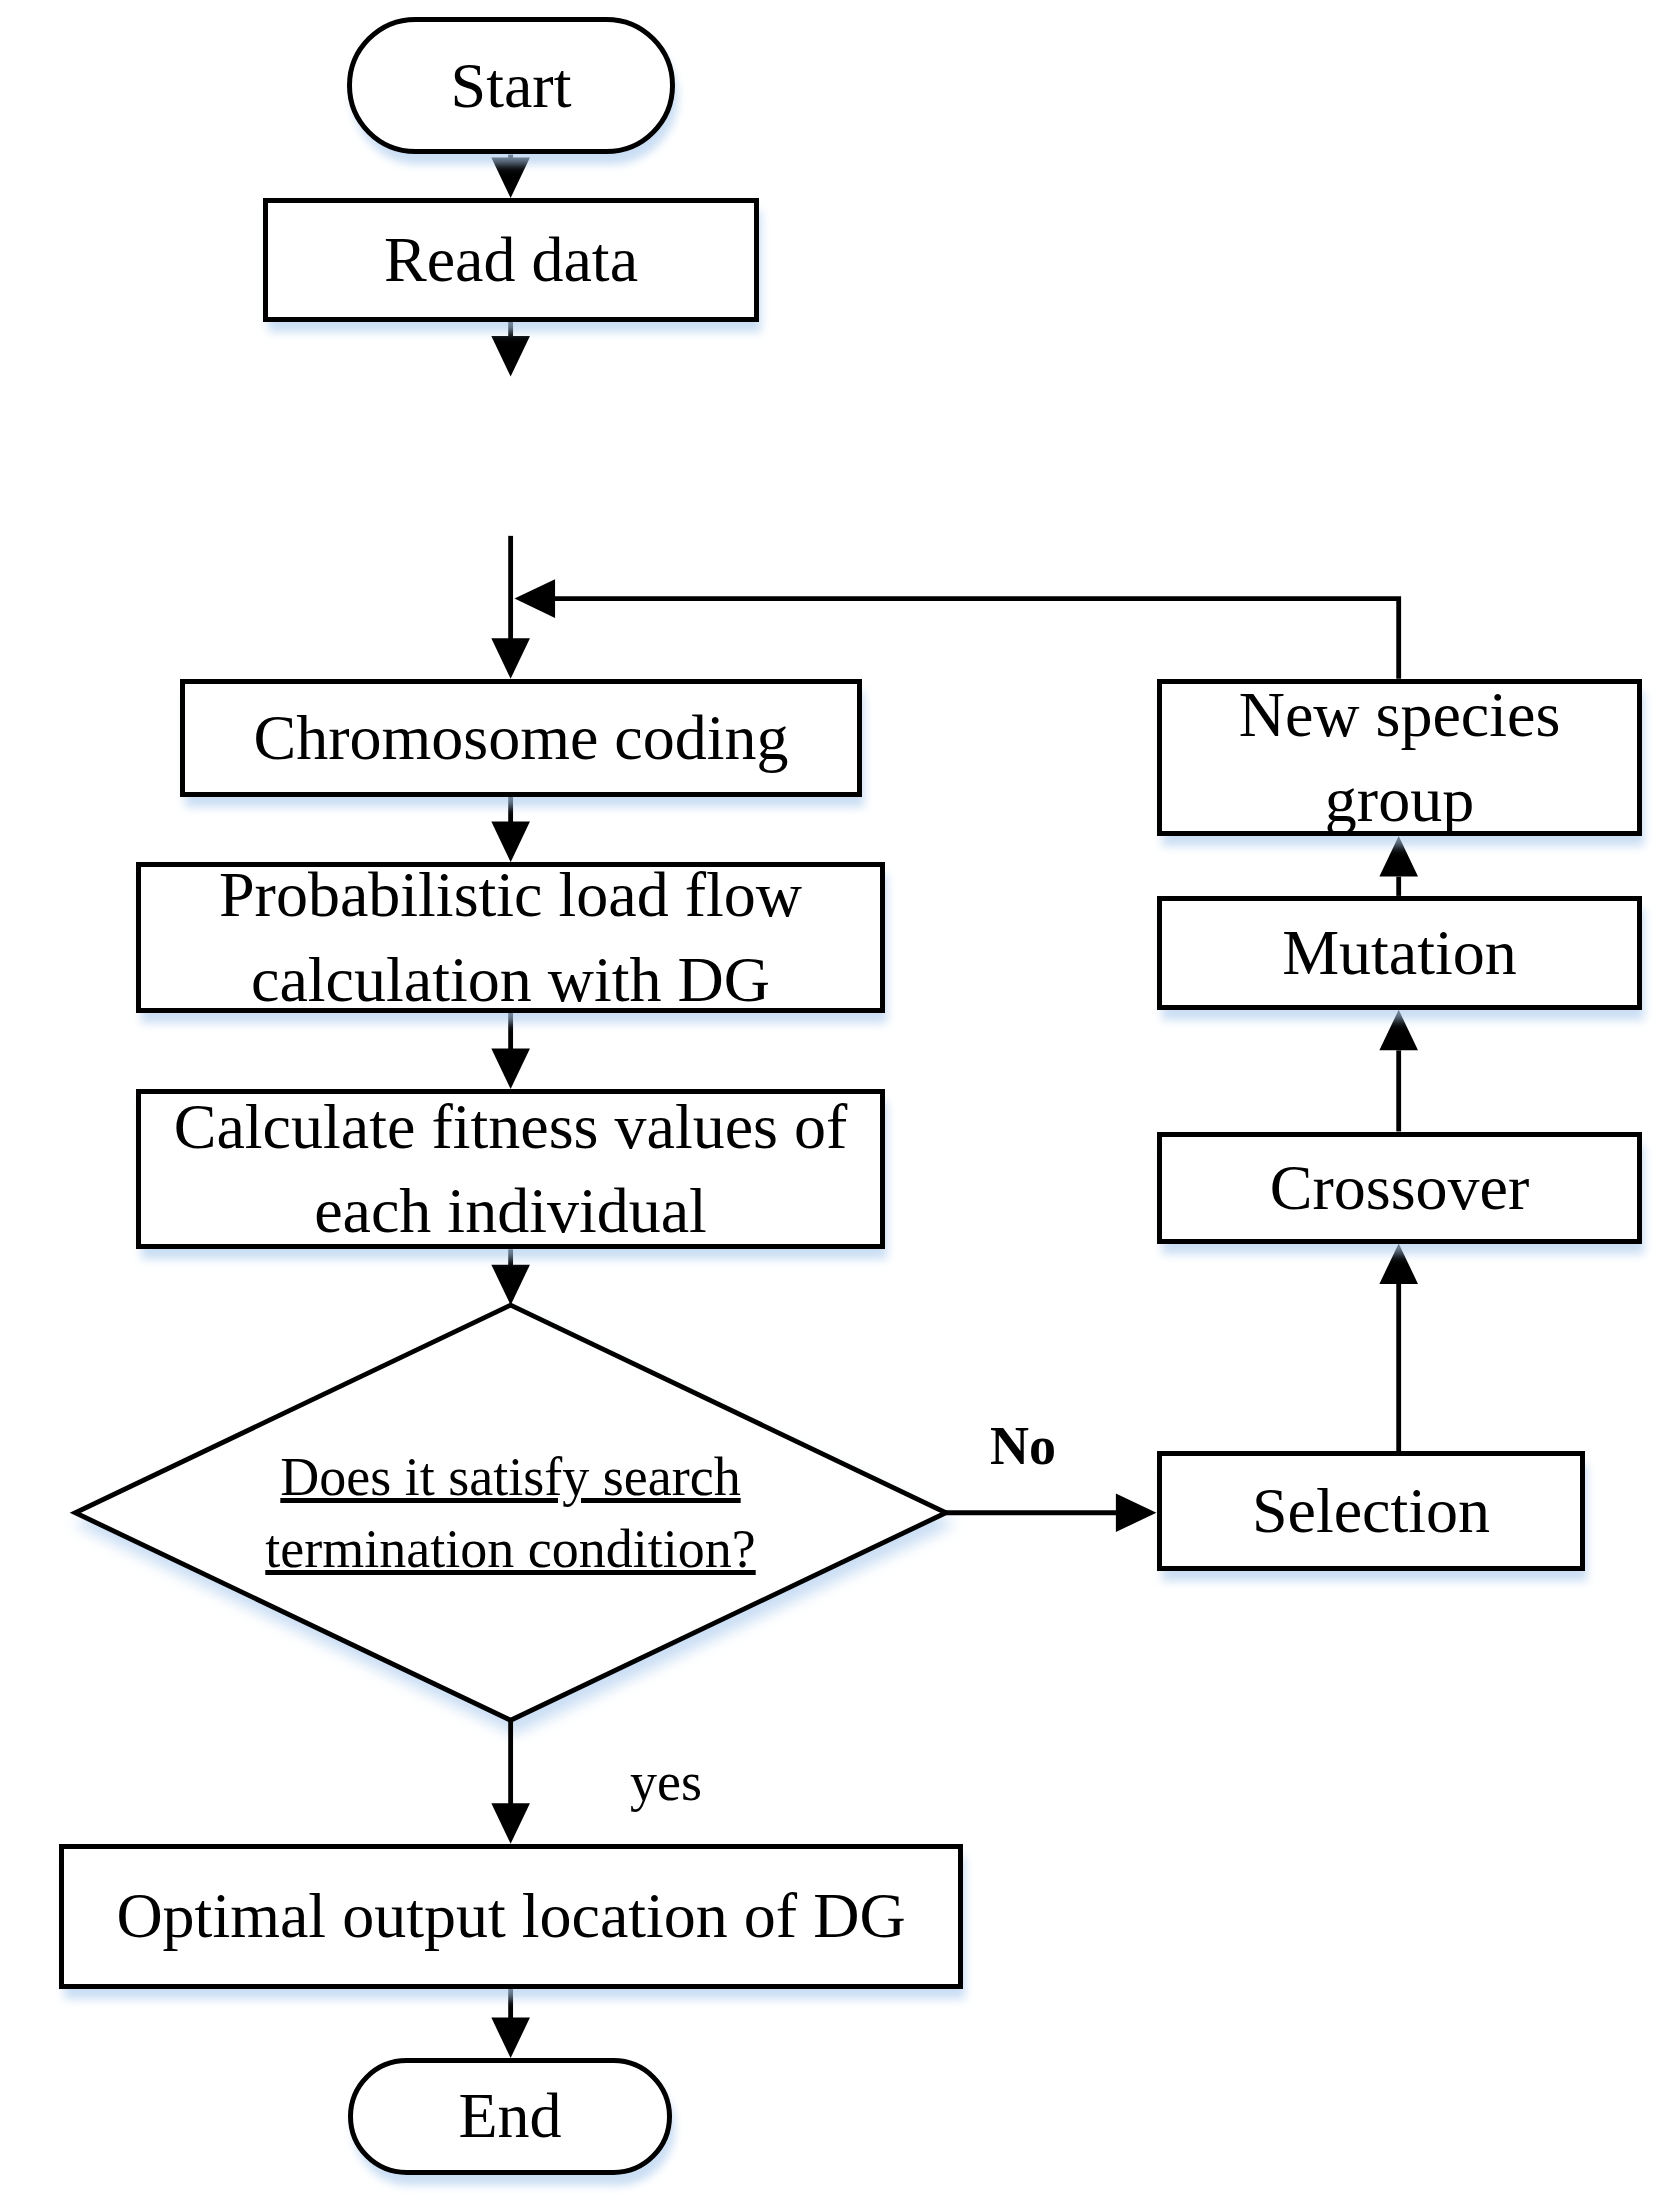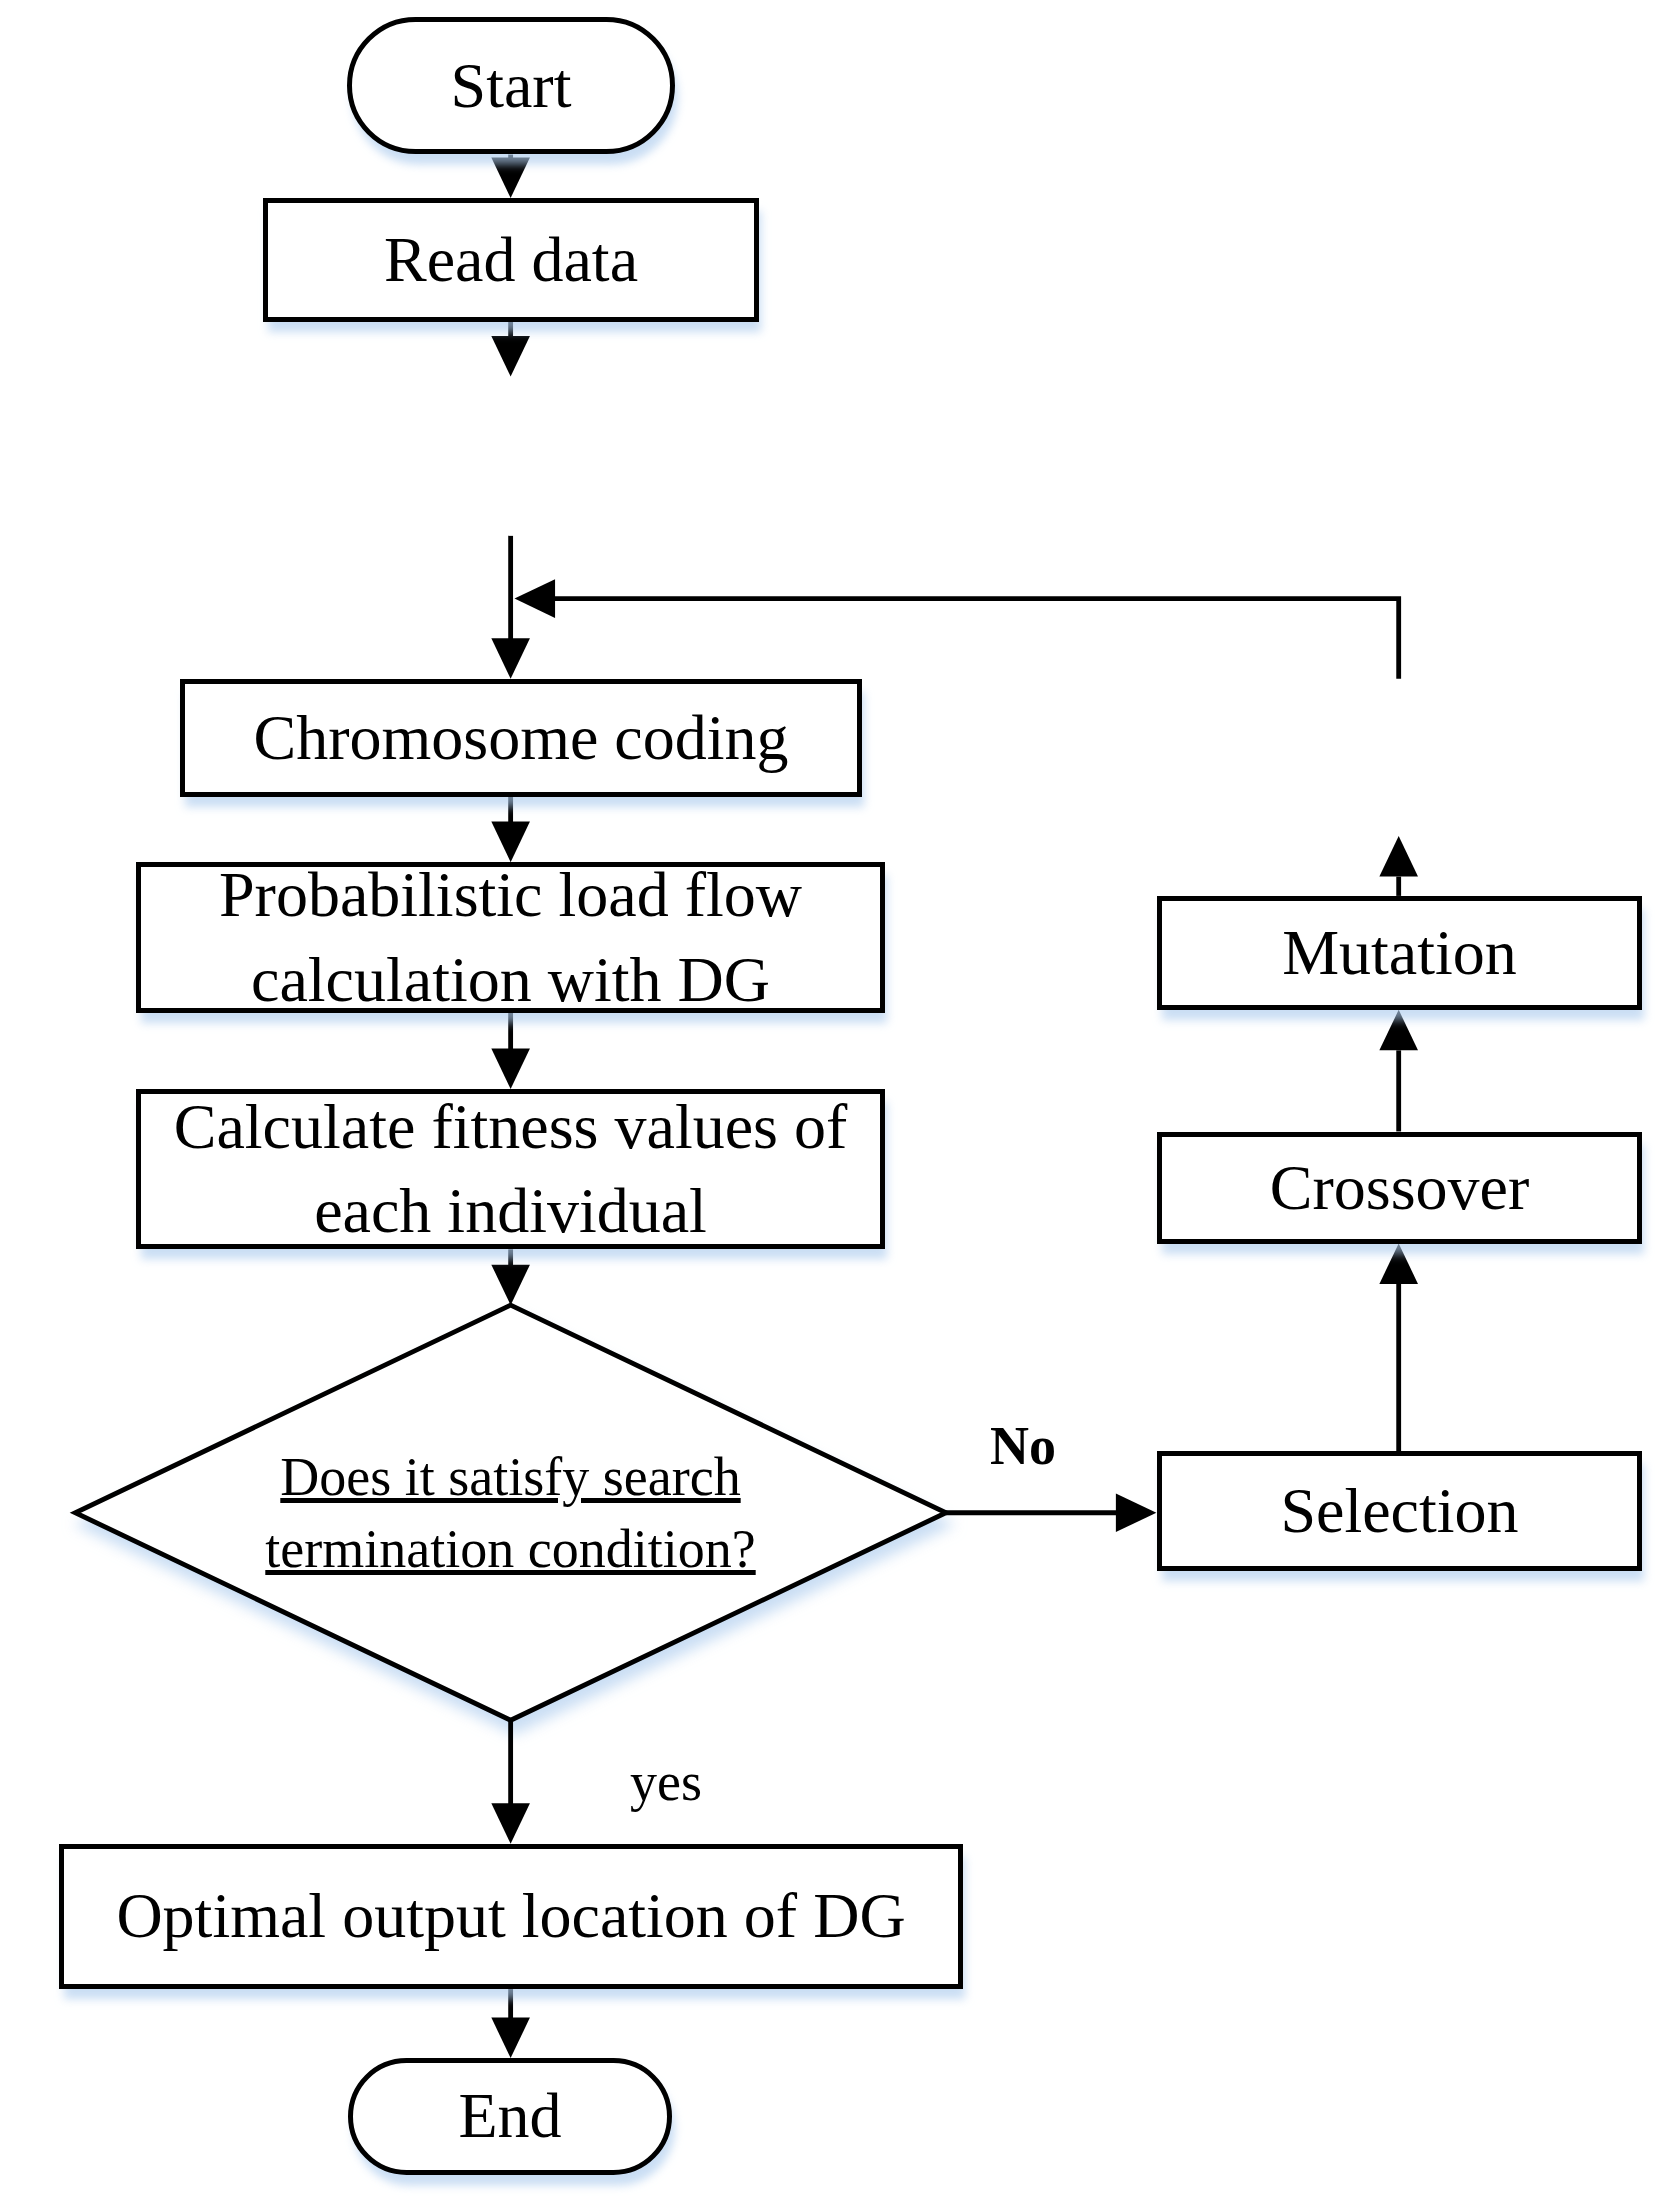--- a/index.html
+++ b/index.html
@@ -53,21 +53,21 @@
   }
   
   .n-start{left:347px;top:17.4px;width:328px;height:137px;}
   .n-read{left:263px;top:198px;width:496px;height:124px;}
   .n-init{left:26px;top:377px;width:973px;height:159px;}
   .n-chromo{left:180px;top:679px;width:682px;height:118px;}
   .n-prob{left:136px;top:862px;width:749px;height:151px;}
   .n-calc{left:136px;top:1089px;width:749px;height:160px;}
   .n-optimal{left:59px;top:1844px;width:904px;height:145px;}
   .n-end{left:348px;top:2058px;width:324px;height:117px;}
-  .n-selection{left:1157px;top:1451px;width:485px;height:120px;}
+  .n-selection{left:1157px;top:1451px;width:428px;height:120px;}
   .n-crossover{left:1157px;top:1132px;width:485px;height:112px;}
   .n-mutation{left:1157px;top:896px;width:485px;height:114px;}
   .n-newspecies{left:1157px;top:679px;width:485px;height:157px;}
   .t-decision{left:163px;top:1412px;width:695px;height:203px;text-decoration:underline;}
   .l-no{left:946px;top:1414px;width:154px;height:64px;font-weight:bold;}
   .l-yes{left:589px;top:1750px;width:154px;height:64px;}
 </style>
 </head>
 <body>
 
@@ -158,20 +158,22 @@
 
   <div class="decision-text t-decision">Does it satisfy search
 termination condition?</div>
 
   <div class="node n-selection">Selection</div>
 
   <div class="node n-crossover">Crossover</div>
 
   <div class="node n-mutation">Mutation</div>
 
+  <div class="node n-newspecies">New species
+group</div>
 
   <div class="node n-optimal">Optimal output location of DG</div>
 
   <div class="node terminator n-end">End</div>
 
   <div class="edge-label l-no">No</div>
 
   <div class="edge-label l-yes">yes</div>
 
 </div>

